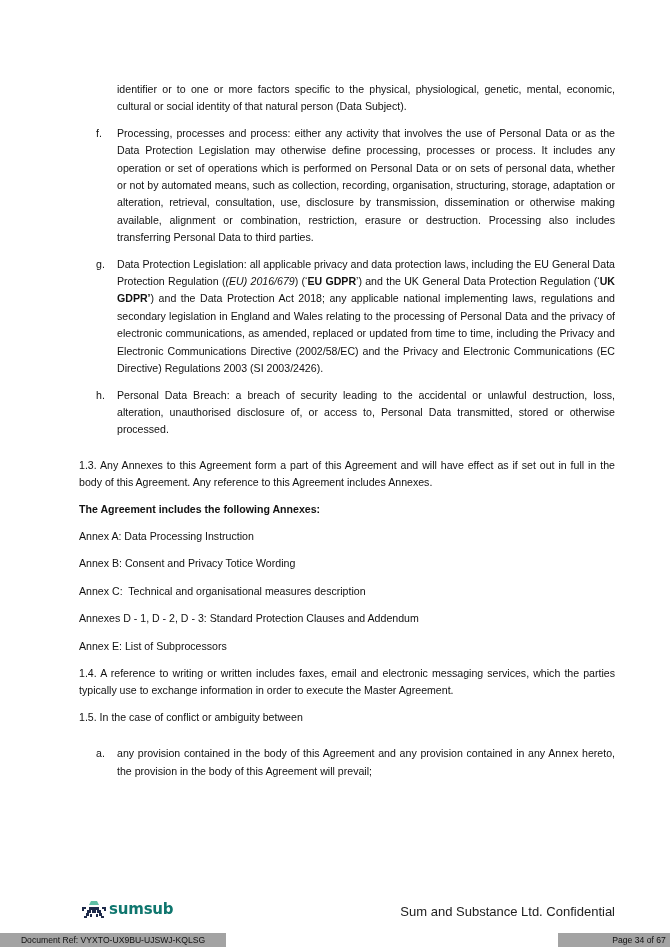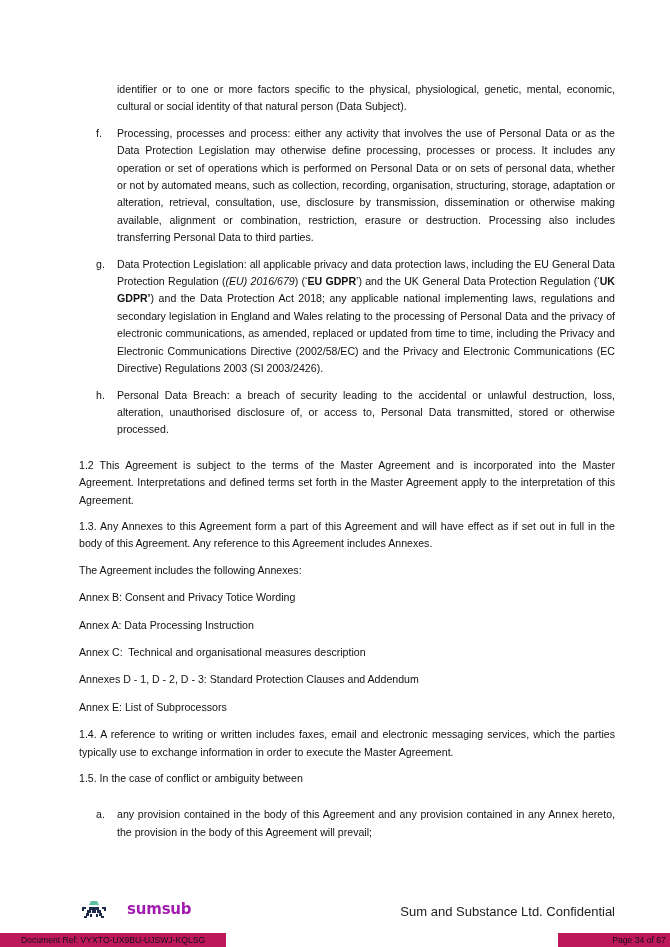--- a/index.html
+++ b/index.html
@@ -55,36 +55,36 @@
       left: 79px;
       top: 898px;
       height: 24px;
       display: flex;
       align-items: center;
     }
     .logo-word {
       font-family: "DejaVu Sans", sans-serif;
       font-weight: bold;
       font-size: 15px;
-      color: #a21caf;
-      margin-left: 18px;
+      color: #0f766e;
+      margin-left: 0;
       letter-spacing: -0.2px;
     }
     .footer-conf {
       position: absolute;
       right: 55px;
       top: 903px;
       font-size: 13px;
       color: #222;
     }
     .bar {
       position: absolute;
       top: 933px;
       height: 14px;
-      background: #be185d;
+      background: #a3a3a3;
       font-size: 8.6px;
       line-height: 14px;
       color: #111;
       text-align: center;
     }
     .bar.left { left: 0; width: 226px; }
     .bar.right { left: 558px; width: 112px; padding-left: 25px; }
   </style>
 </head>
 <body>
@@ -102,26 +102,25 @@
     <div class="list-item" style="margin-bottom:9px;">
       <span class="marker">g.</span>
       <span class="term">Data Protection Legislation</span><span>: all applicable privacy and data protection laws, including the EU General Data Protection Regulation (</span><span class="it">(EU) 2016/679</span><span>) (‘</span><span class="b">EU GDPR</span><span>’) and the UK General Data Protection Regulation (‘</span><span class="b">UK GDPR’</span><span>) and the Data Protection Act 2018; any applicable national implementing laws, regulations and secondary legislation in England and Wales relating to the processing of Personal Data and the privacy of electronic communications, as amended, replaced or updated from time to time, including the Privacy and Electronic Communications Directive (2002/58/EC) and the Privacy and Electronic Communications (EC Directive) Regulations 2003 (SI 2003/2426).</span>
     </div>
 
     <div class="list-item" style="margin-bottom:18px;">
       <span class="marker">h.</span>
       <span class="term">Personal Data Breach</span><span>: a breach of security leading to the accidental or unlawful destruction, loss, alteration, unauthorised disclosure of, or access to, Personal Data transmitted, stored or otherwise processed.</span>
     </div>
 
-    <p class="para" style="margin:0 0 9px 0;">1.2 This Agreement is subject to the terms of the Master Agreement and is incorporated into the Master Agreement. Interpretations and defined terms set forth in the Master Agreement apply to the interpretation of this Agreement.</p>
     <p class="para" style="margin:0 0 9px 0;">1.3. Any Annexes to this Agreement form a part of this Agreement and will have effect as if set out in full in the body of this Agreement. Any reference to this Agreement includes Annexes.</p>
-    <p class="para" style="margin:0 0 10px 0;">The Agreement includes the following Annexes:</p>
+    <p class="para" style="margin:0 0 10px 0;font-weight:bold;">The Agreement includes the following Annexes:</p>
 
+    <p class="para" style="margin:0 0 10px 0;">Annex A: Data Processing Instruction</p>
     <p class="para" style="margin:0 0 10px 0;">Annex B: Consent and Privacy Totice Wording</p>
-    <p class="para" style="margin:0 0 10px 0;">Annex A: Data Processing Instruction</p>
     <p class="para" style="margin:0 0 10px 0; white-space:pre;">Annex C:  Technical and organisational measures description</p>
     <p class="para" style="margin:0 0 10px 0;">Annexes D - 1, D - 2, D - 3: Standard Protection Clauses and Addendum</p>
     <p class="para" style="margin:0 0 10px 0;">Annex E: List of Subprocessors</p>
 
     <p class="para" style="margin:0 0 9px 0;">1.4. A reference to writing or written includes faxes, email and electronic messaging services, which the parties typically use to exchange information in order to execute the Master Agreement.</p>
     <p class="para" style="margin:0 0 19px 0;">1.5. In the case of conflict or ambiguity between</p>
 
     <div class="list-item">
       <span class="marker">a.</span>
       <span>any provision contained in the body of this Agreement and any provision contained in any Annex hereto, the provision in the body of this Agreement will prevail;</span>

